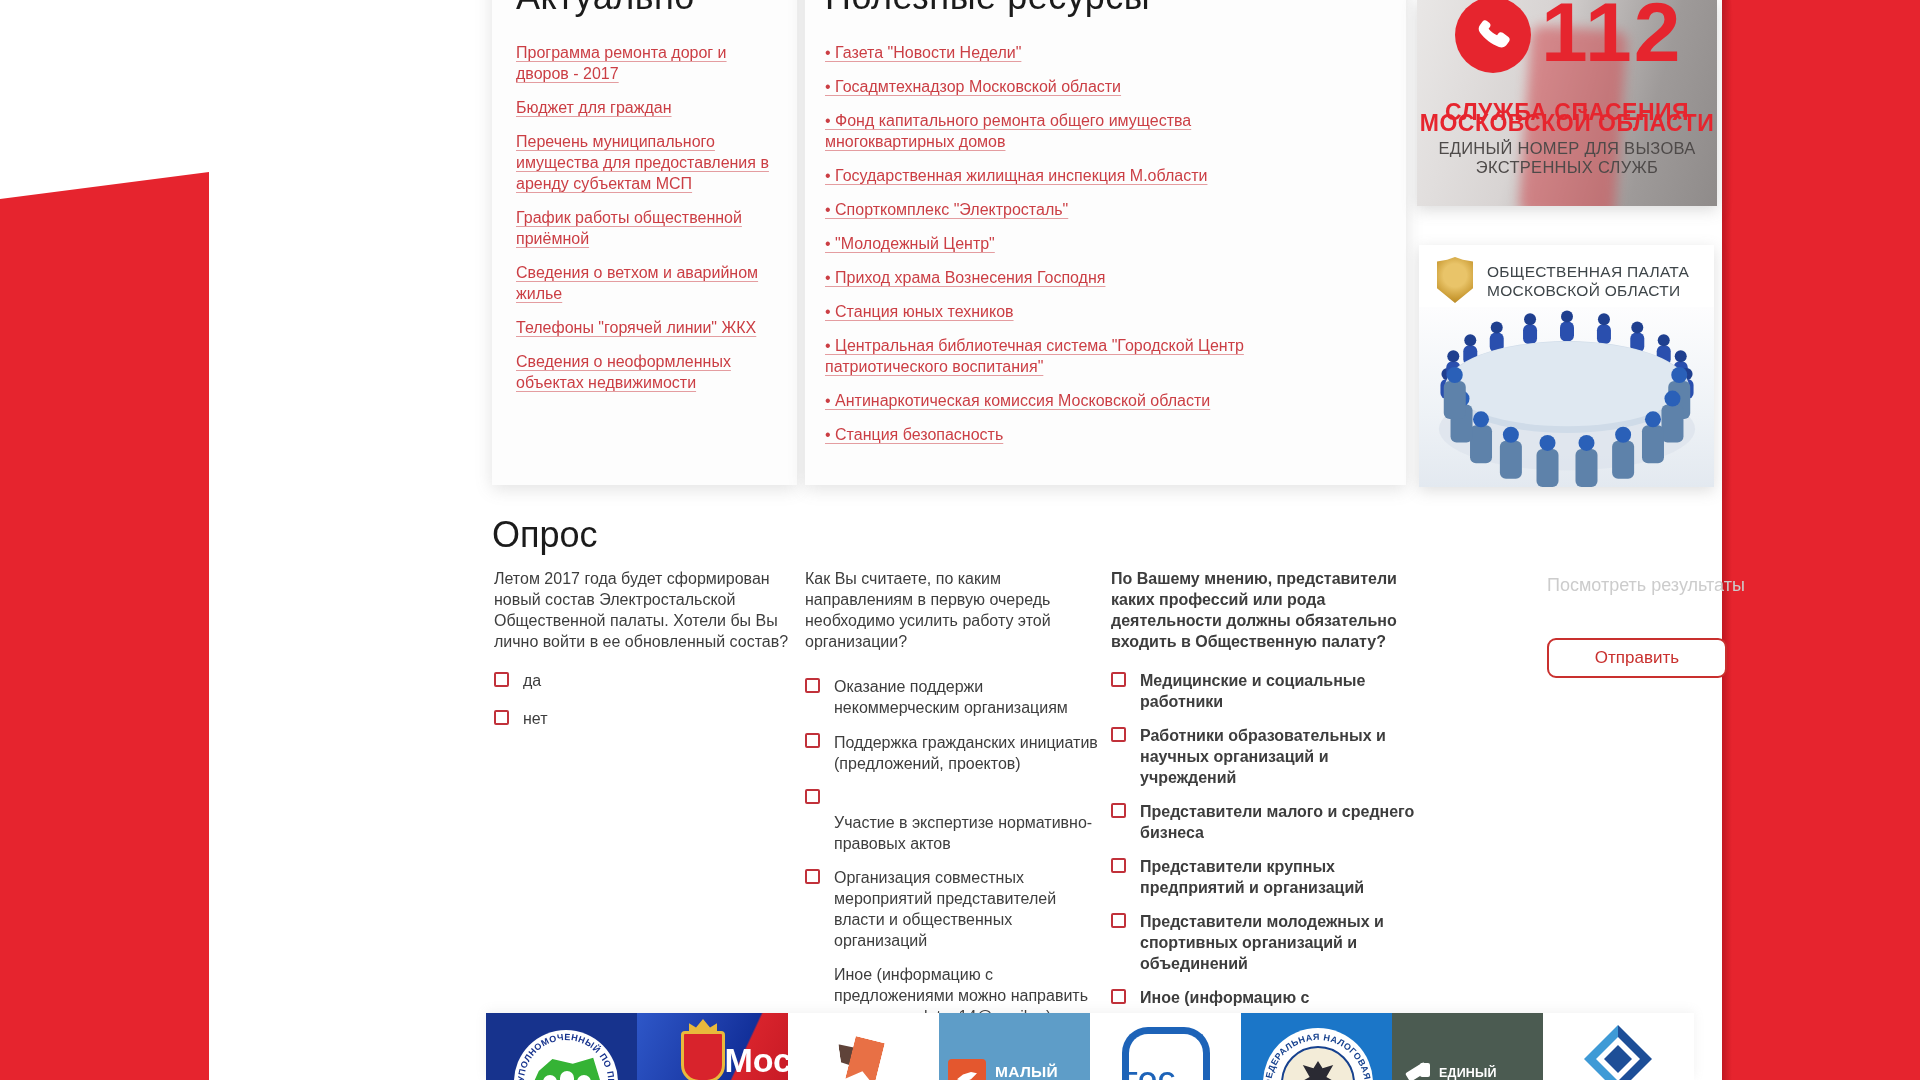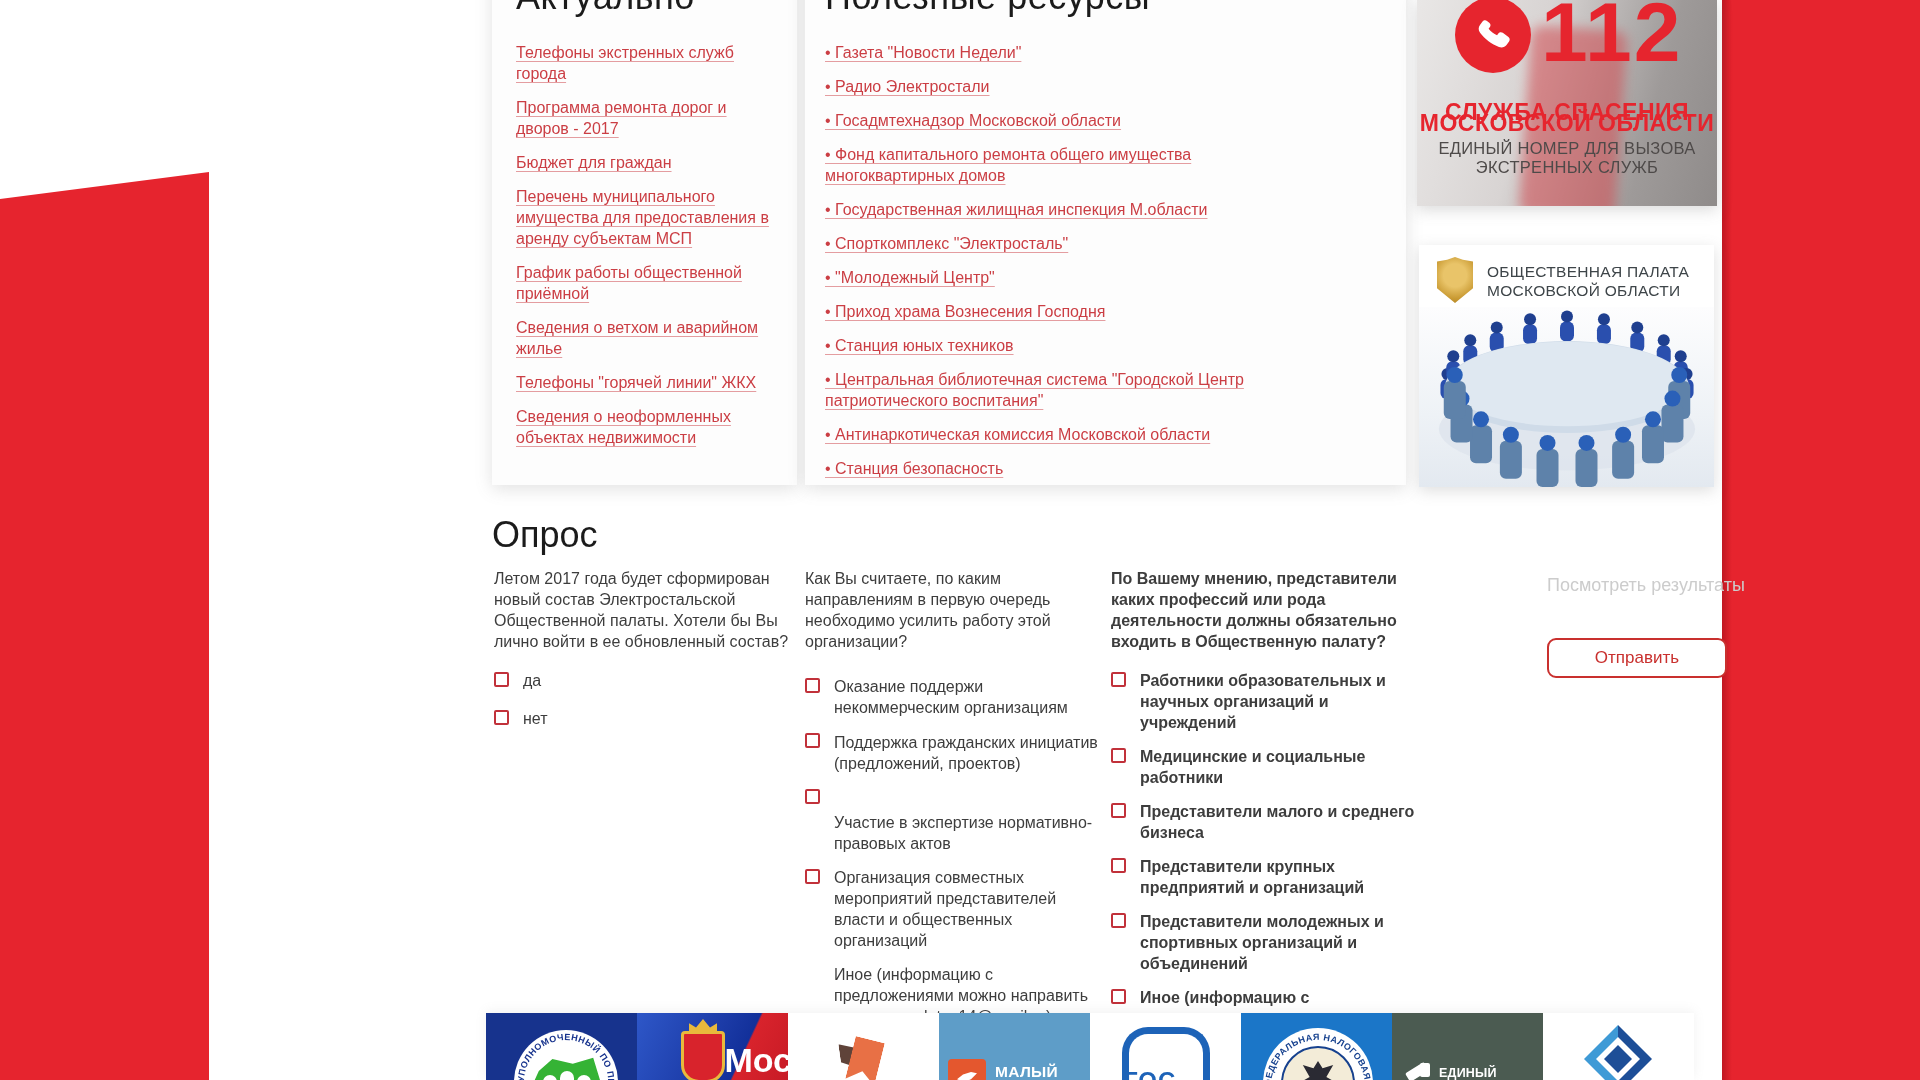--- a/index.html
+++ b/index.html
@@ -132,36 +132,34 @@
 <body>
 
 <div class="page">
 
   <div class="red-left"></div>
   <div class="red-right"></div>
 
   <section class="card card-actual">
     <h2>Актуально</h2>
     <ul>
-      <li><a>Телефоны экстренных служб города</a></li>
       <li><a>Программа ремонта дорог и дворов - 2017</a></li>
       <li><a>Бюджет для граждан</a></li>
       <li><a>Перечень муниципального имущества для предоставления в аренду субъектам МСП</a></li>
       <li><a>График работы общественной приёмной</a></li>
       <li><a>Сведения о ветхом и аварийном жилье</a></li>
       <li><a>Телефоны "горячей линии" ЖКХ</a></li>
       <li><a>Сведения о неоформленных объектах недвижимости</a></li>
     </ul>
   </section>
 
   <section class="card card-resources">
     <h2>Полезные ресурсы</h2>
     <ul>
       <li><a>Газета "Новости Недели"</a></li>
-      <li><a>Радио Электростали</a></li>
       <li><a>Госадмтехнадзор Московской области</a></li>
       <li><a>Фонд капитального ремонта общего имущества многоквартирных домов</a></li>
       <li><a>Государственная жилищная инспекция М.области</a></li>
       <li><a>Спорткомплекс "Электросталь"</a></li>
       <li><a>"Молодежный Центр"</a></li>
       <li><a>Приход храма Вознесения Господня</a></li>
       <li><a>Станция юных техников</a></li>
       <li><a>Центральная библиотечная система "Городской Центр патриотического воспитания"</a></li>
       <li><a>Антинаркотическая комиссия Московской области</a></li>
       <li><a>Станция безопасность</a></li>
@@ -273,25 +271,25 @@
     </div>
     <div class="opt no-cb">
       <label>Иное (информацию с предложениями можно направить на почту: palata_14@-mail.ru)</label>
     </div>
   </div>
 
   <div class="pcol pcol3">
     <div class="q">По Вашему мнению, представители каких профессий или рода деятельности должны обязательно входить в Общественную палату?</div>
     <div class="opt">
       <span class="cb"></span>
+      <label>Медицинские и социальные работники</label>
+    </div>
+    <div class="opt">
+      <span class="cb"></span>
       <label>Работники образовательных и научных организаций и учреждений</label>
-    </div>
-    <div class="opt">
-      <span class="cb"></span>
-      <label>Медицинские и социальные работники</label>
     </div>
     <div class="opt">
       <span class="cb"></span>
       <label>Представители малого и среднего бизнеса</label>
     </div>
     <div class="opt">
       <span class="cb"></span>
       <label>Представители крупных предприятий и организаций</label>
     </div>
     <div class="opt">

